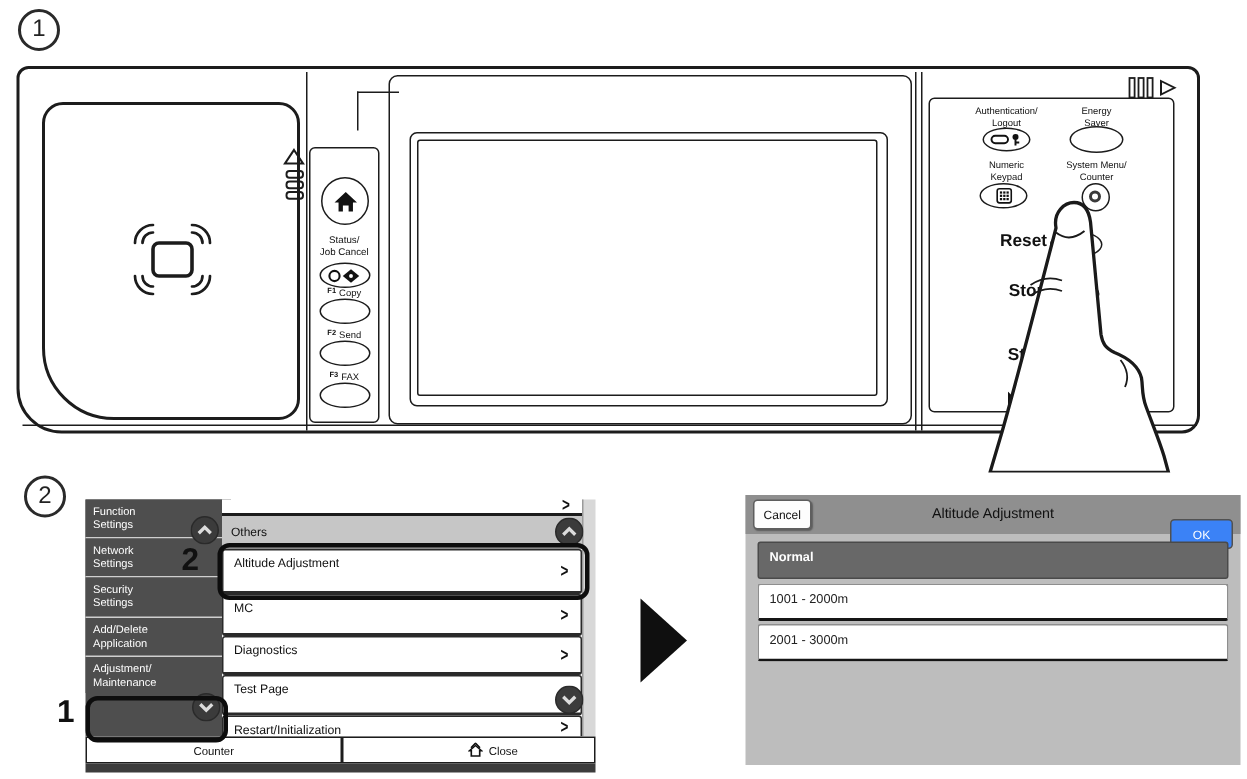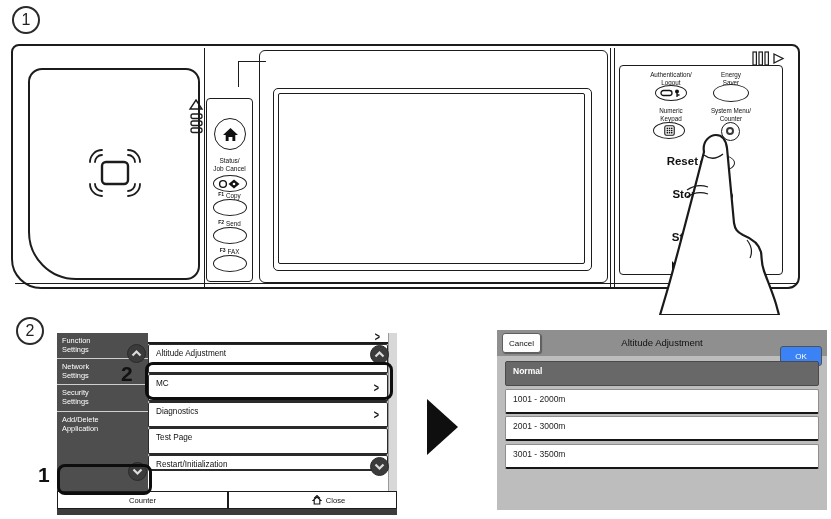--- a/index.html
+++ b/index.html
@@ -239,34 +239,39 @@
   <div class="screen1">
     <div class="sidebar">
       <div class="side-item" style="height:26px;">Function
 Settings</div>
       <div class="side-item" style="height:26px;">Network
 Settings</div>
       <div class="side-item" style="height:27px;">Security
 Settings</div>
       <div class="side-item" style="height:26px;">Add/Delete
 Application</div>
+      <div class="side-item" style="height:24px;">Adjustment/
+Maintenance</div>
     </div>
 
     <svg class="scroll-circle" style="left:70px; top:12px;" viewBox="0 0 19 19">
       <circle cx="9.5" cy="9.5" r="9" fill="#3b3b3b" stroke="#2a2a2a"></circle>
       <polyline points="5.5,11.5 9.5,7.5 13.5,11.5" fill="none" stroke="#dcdcdc" stroke-width="2.2"></polyline>
     </svg>
     <svg class="scroll-circle" style="left:71px; top:130px;" viewBox="0 0 19 19">
       <circle cx="9.5" cy="9.5" r="9" fill="#3b3b3b" stroke="#2a2a2a"></circle>
       <polyline points="5.5,7.5 9.5,11.5 13.5,7.5" fill="none" stroke="#dcdcdc" stroke-width="2.2"></polyline>
     </svg>
 
     <div class="list-area">
       <div class="partial-row">
         <span class="chev" style="top:4px;">&gt;</span>
+      </div>
+      <div class="others-row">
+        <span class="abs" style="left:6px; top:6px;">Others</span>
       </div>
       <div class="list-row" style="height:30px;">
         <span class="lbl">Altitude Adjustment</span>
         <span class="chev">&gt;</span>
       </div>
       <div class="list-row" style="height:28px;">
         <span class="lbl">MC</span>
         <span class="chev">&gt;</span>
       </div>
       <div class="list-row" style="height:26px;">
@@ -324,18 +329,15 @@
     </div>
     <div class="dlg-row selected" style="top:31px;">
       <span class="lbl">Normal</span>
     </div>
     <div class="dlg-row" style="top:59px;">
       <span class="lbl">1001 - 2000m</span>
     </div>
     <div class="dlg-row" style="top:86px;">
       <span class="lbl">2001 - 3000m</span>
     </div>
-    <div class="dlg-row" style="top:114px;">
-      <span class="lbl">3001 - 3500m</span>
-    </div>
   </div>
 
 </div>
 
 </body></html>

